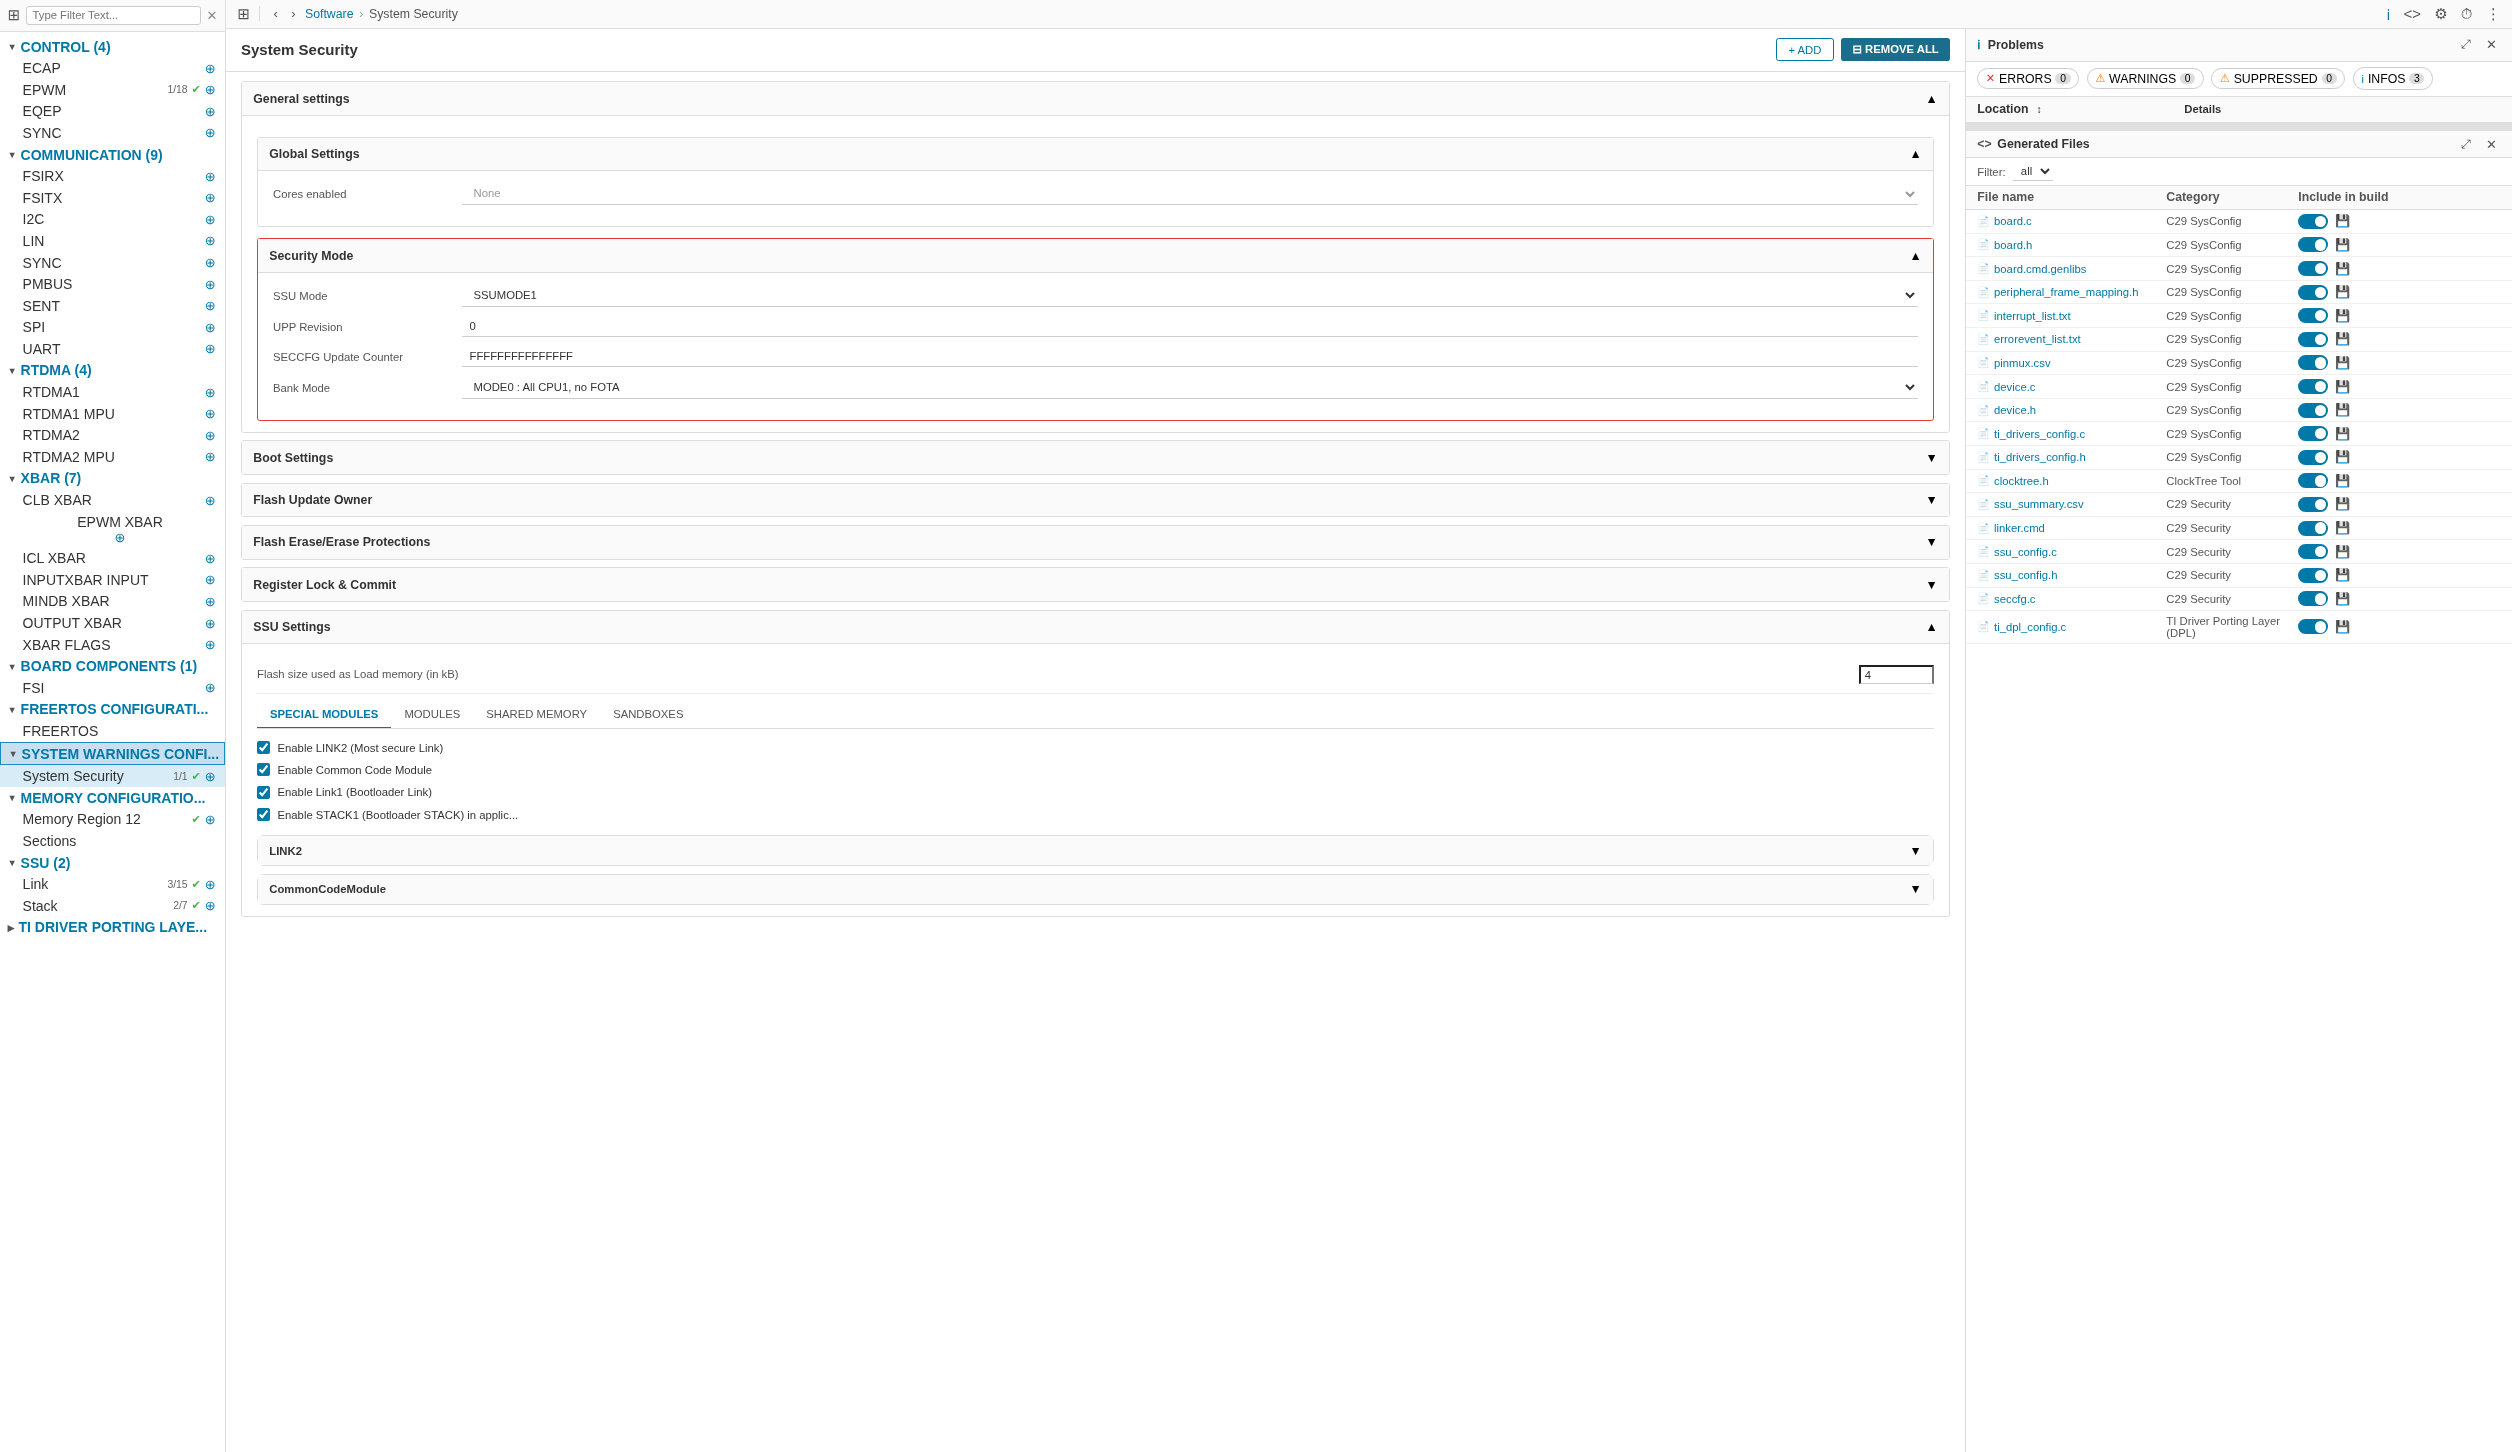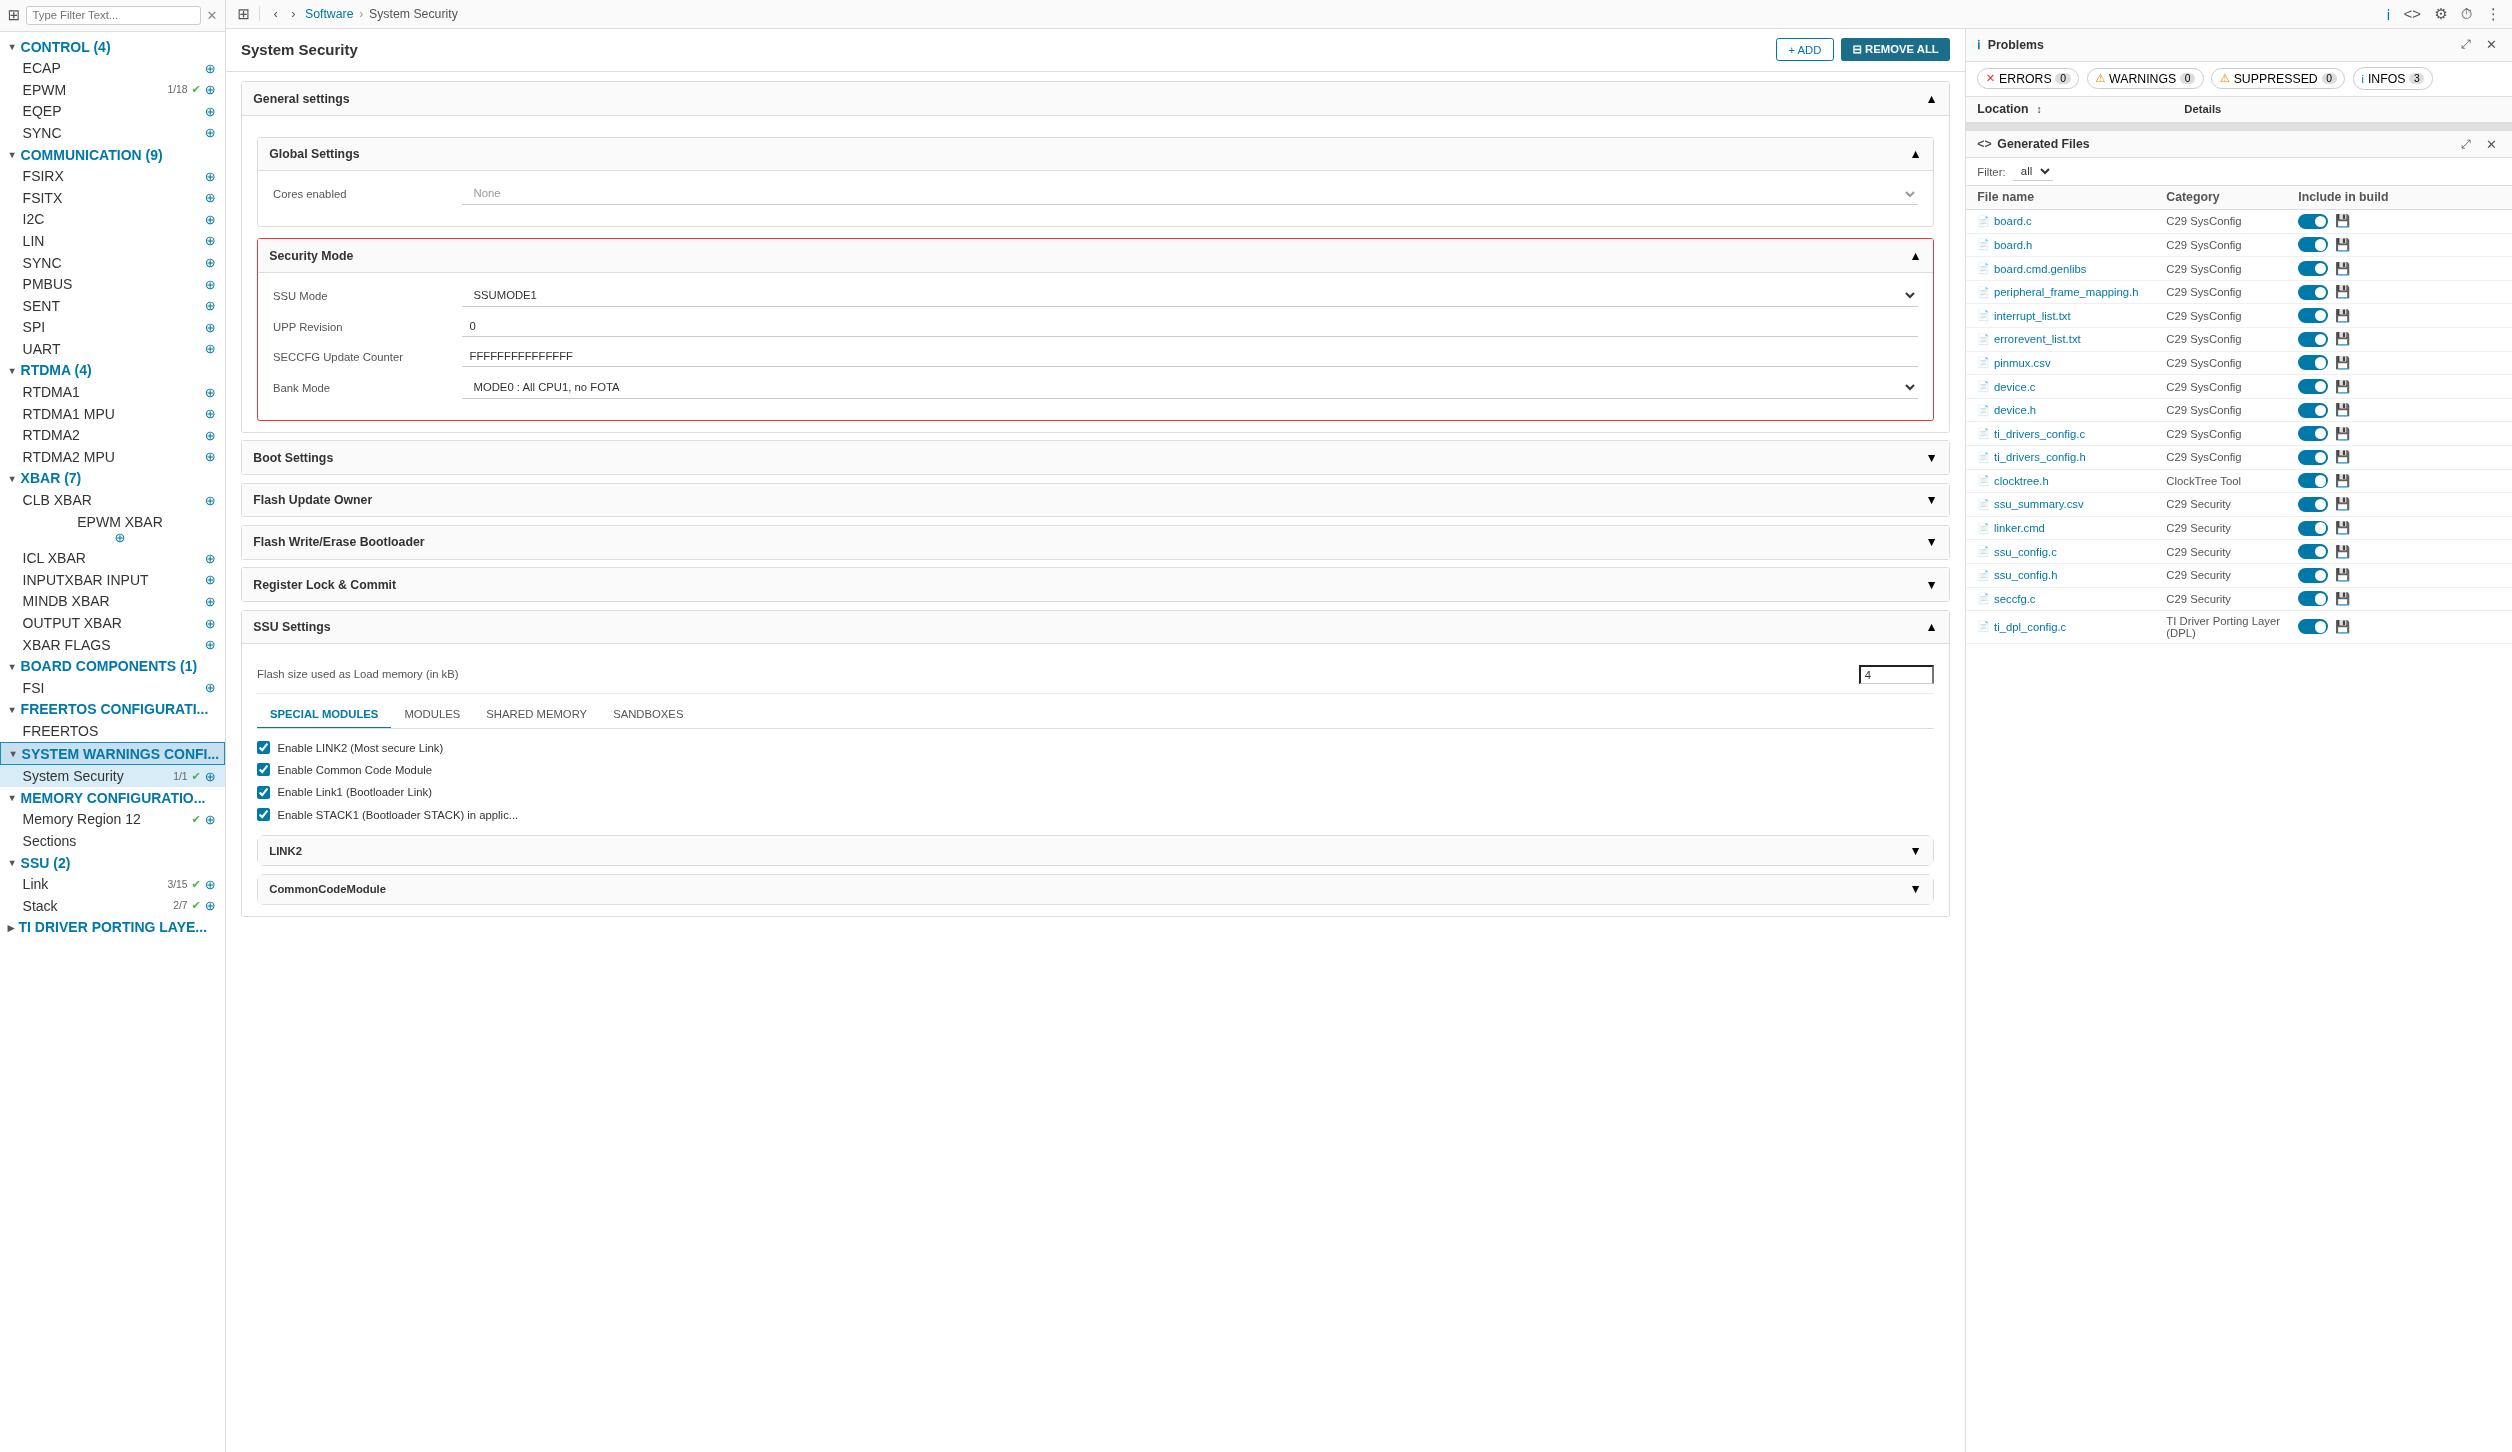--- a/index.html
+++ b/index.html
@@ -403,21 +403,21 @@
 
         <div class="section-block" style="margin-top:7.5px;">
           <div class="section-header no-border">
             <span class="section-header-title">Flash Update Owner</span>
             <span>▼</span>
           </div>
         </div>
 
         <div class="section-block" style="margin-top:7.5px;">
           <div class="section-header no-border">
-            <span class="section-header-title">Flash Write/Erase Bootloader</span>
+            <span class="section-header-title">Flash Erase/Erase Protections</span>
             <span>▼</span>
           </div>
         </div>
 
         <div class="section-block" style="margin-top:7.5px;">
           <div class="section-header no-border">
             <span class="section-header-title">Register Lock &amp; Commit</span>
             <span>▼</span>
           </div>
         </div>

